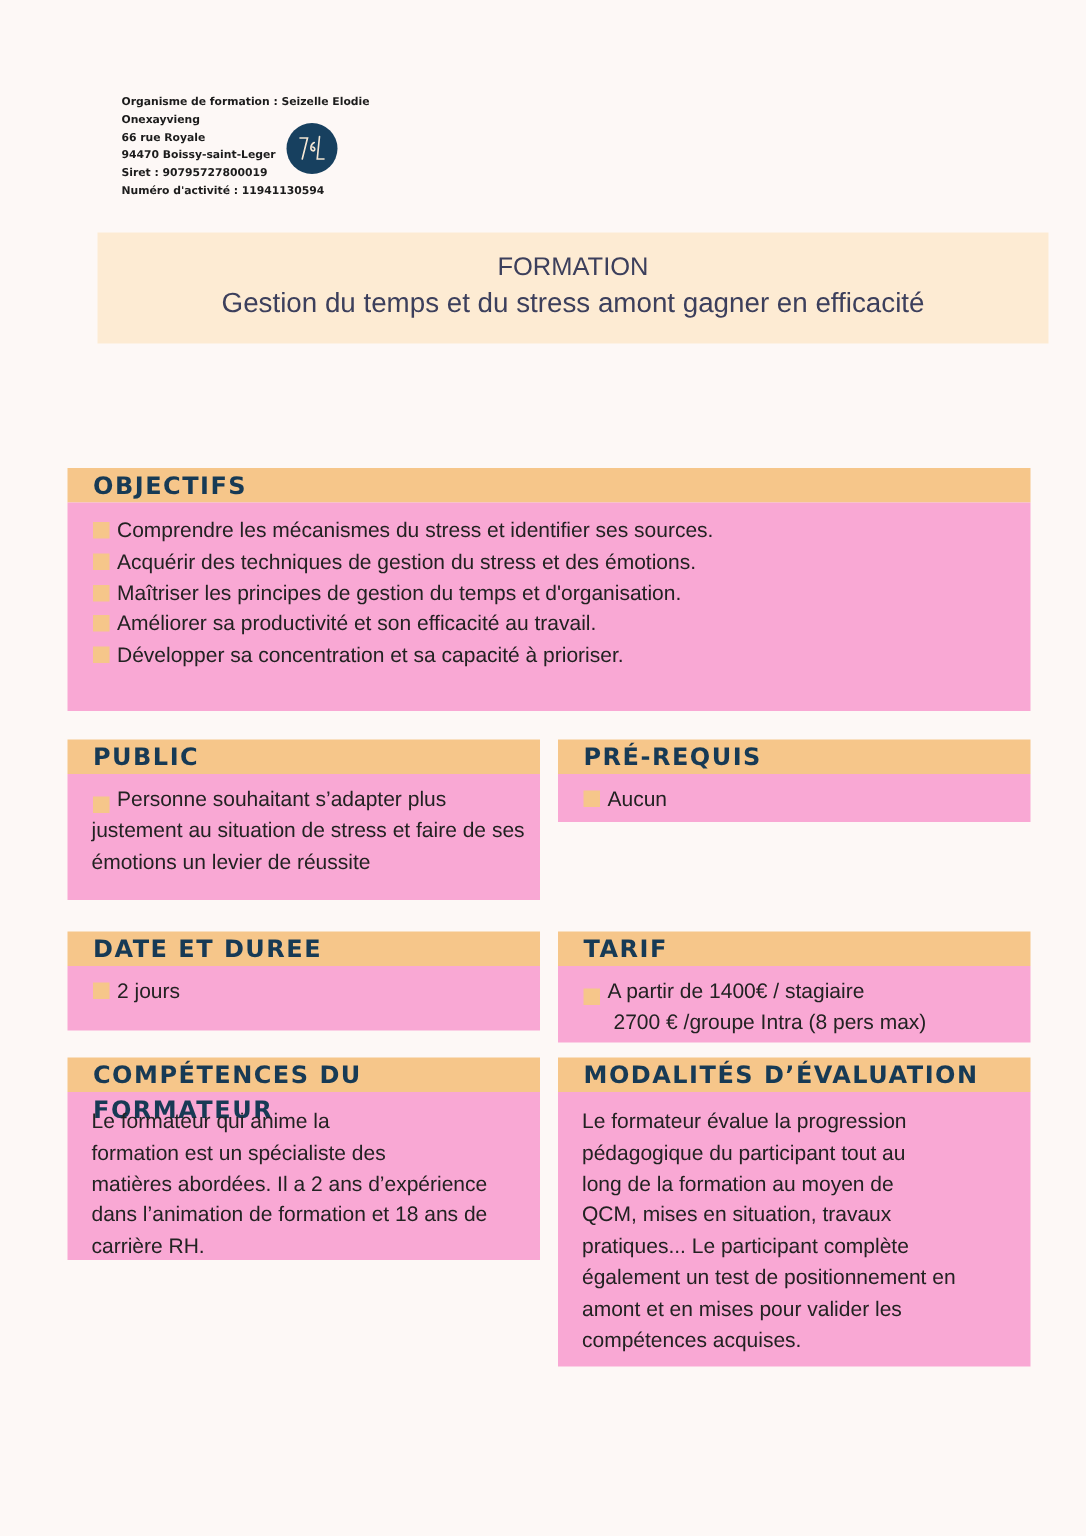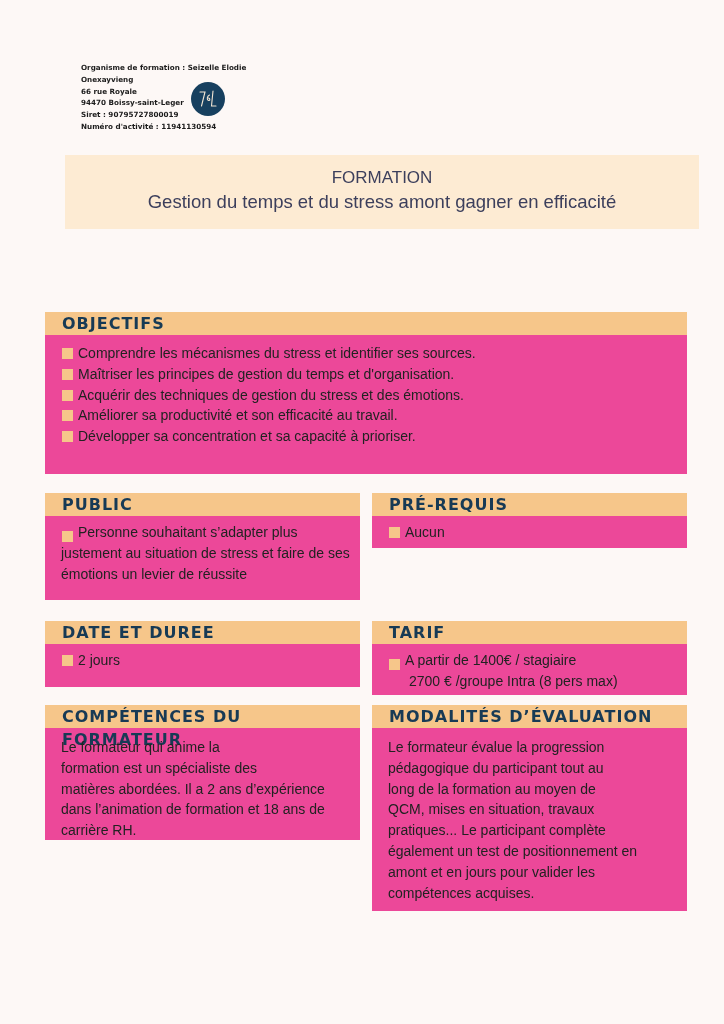--- a/index.html
+++ b/index.html
@@ -41,21 +41,21 @@
     height: 23px;
     padding-left: 17px;
     font-family: "DejaVu Sans", sans-serif;
     font-weight: bold;
     font-size: 16px;
     letter-spacing: 1px;
     line-height: 23px;
     color: #173a55;
   }
   .sec-body {
-    background: #ec4899;
+    background: #f9a8d4;
     font-size: 14px;
     color: #222;
   }
   .bul-list { list-style: none; margin: 0; padding: 0; }
   .bul-list li {
     position: relative;
     padding-left: 33px;
     line-height: 20.8px;
   }
   .sq {
@@ -112,22 +112,22 @@
 <div class="banner">
   <div class="t1">FORMATION</div>
   <div class="t2">Gestion du temps et du stress amont gagner en efficacité</div>
 </div>
 
 <div class="section" id="s-obj">
   <div class="sec-head">OBJECTIFS</div>
   <div class="sec-body">
     <ul class="bul-list">
       <li><span class="sq"></span><span>Comprendre les mécanismes du stress et identifier ses sources.</span></li>
+      <li><span class="sq"></span><span>Acquérir des techniques de gestion du stress et des émotions.</span></li>
       <li><span class="sq"></span><span>Maîtriser les principes de gestion du temps et d'organisation.</span></li>
-      <li><span class="sq"></span><span>Acquérir des techniques de gestion du stress et des émotions.</span></li>
       <li><span class="sq"></span><span>Améliorer sa productivité et son efficacité au travail.</span></li>
       <li><span class="sq"></span><span>Développer sa concentration et sa capacité à prioriser.</span></li>
     </ul>
   </div>
 </div>
 
 <div class="section" id="s-pub">
   <div class="sec-head">PUBLIC</div>
   <div class="sec-body">
     <ul class="bul-list">
@@ -182,17 +182,17 @@
 <div class="section" id="s-mod">
   <div class="sec-head">MODALITÉS D’ÉVALUATION</div>
   <div class="sec-body">
     <div class="para">
       <div>Le formateur évalue la progression</div>
       <div>pédagogique du participant tout au</div>
       <div>long de la formation au moyen de</div>
       <div>QCM, mises en situation, travaux</div>
       <div>pratiques... Le participant complète</div>
       <div>également un test de positionnement en</div>
-      <div>amont et en jours pour valider les</div>
+      <div>amont et en mises pour valider les</div>
       <div>compétences acquises.</div>
     </div>
   </div>
 </div>
 
 </body></html>

